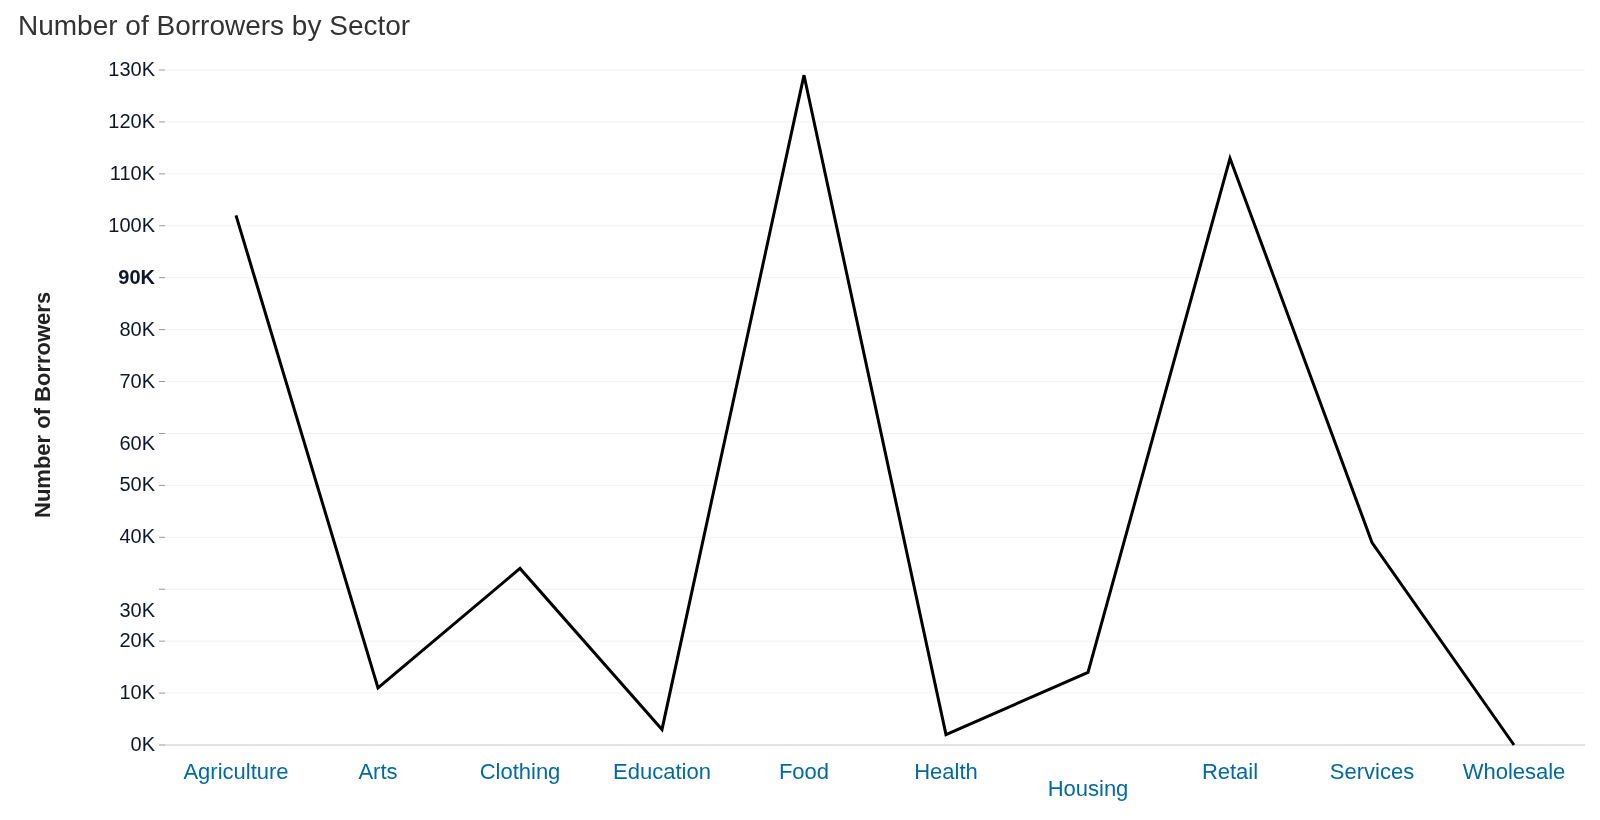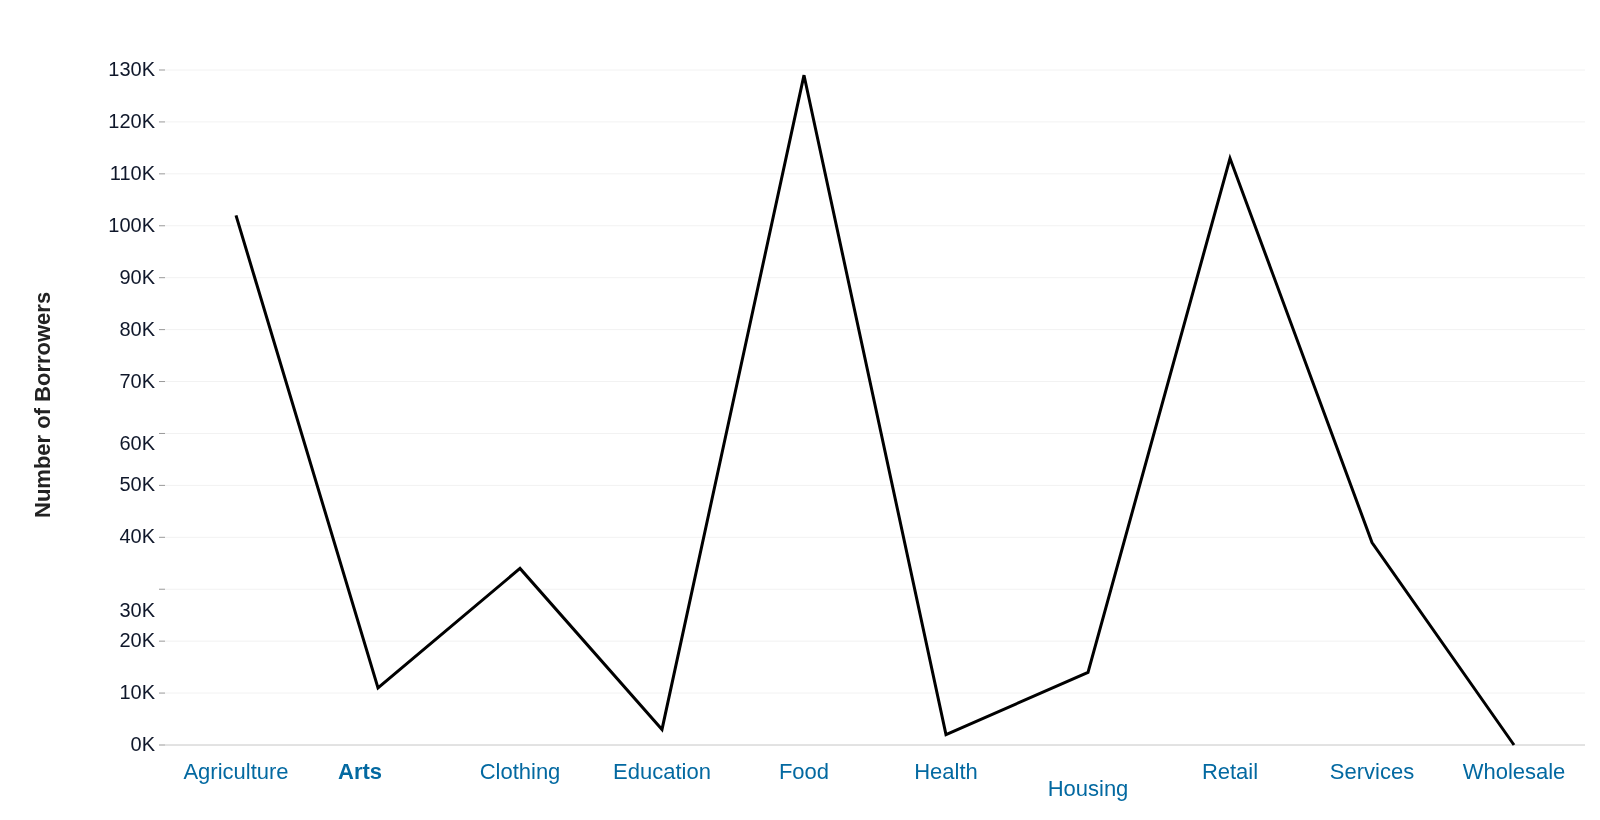--- a/index.html
+++ b/index.html
@@ -55,20 +55,21 @@
     text-align: center;
     transform: translateX(-50%);
     white-space: nowrap;
   }
 </style>
 </head>
 <body>
 
 <div class="chart-wrap">
 
+  <div class="title">Number of Borrowers by Sector</div>
 
   <div class="ylabel" style="top: 517.5px; left: 30px;">Number of Borrowers</div>
 
   <svg class="plot" id="plot-svg" width="1600" height="820">
       <line x1="165" x2="1585" y1="745" y2="745" stroke="#f2f2f2" stroke-width="1"></line>
       <line x1="165" x2="1585" y1="693.0769230769231" y2="693.0769230769231" stroke="#f2f2f2" stroke-width="1"></line>
       <line x1="165" x2="1585" y1="641.1538461538462" y2="641.1538461538462" stroke="#f2f2f2" stroke-width="1"></line>
       <line x1="165" x2="1585" y1="589.2307692307693" y2="589.2307692307693" stroke="#f2f2f2" stroke-width="1"></line>
       <line x1="165" x2="1585" y1="537.3076923076923" y2="537.3076923076923" stroke="#f2f2f2" stroke-width="1"></line>
       <line x1="165" x2="1585" y1="485.38461538461536" y2="485.38461538461536" stroke="#f2f2f2" stroke-width="1"></line>
@@ -101,29 +102,29 @@
   <div id="yticks-layer">
       <div class="ytick" style="left: 85px; top: 733px;">0K</div>
       <div class="ytick" style="left: 85px; top: 681.077px;">10K</div>
       <div class="ytick" style="left: 85px; top: 629.154px;">20K</div>
       <div class="ytick" style="left: 85px; top: 563px; margin-top: 36px;">30K</div>
       <div class="ytick" style="left: 85px; top: 525.308px;">40K</div>
       <div class="ytick" style="left: 85px; top: 473.385px;">50K</div>
       <div class="ytick" style="left: 85px; top: 405px; margin-top: 27px;">60K</div>
       <div class="ytick" style="left: 85px; top: 369.538px;">70K</div>
       <div class="ytick" style="left: 85px; top: 317.615px;">80K</div>
-      <div class="ytick" style="left: 85px; top: 265.692px;">90K</div>
+      <div class="ytick" style="left: 85px; top: 265.692px; font-weight: bold;">90K</div>
       <div class="ytick" style="left: 85px; top: 213.769px;">100K</div>
       <div class="ytick" style="left: 85px; top: 161.846px;">110K</div>
       <div class="ytick" style="left: 85px; top: 109.923px;">120K</div>
       <div class="ytick" style="left: 85px; top: 58px;">130K</div>
     </div>
   <div id="xticks-layer">
       <div class="xtick" style="left: 236px; top: 759px;">Agriculture</div>
-      <div class="xtick" style="left: 360px; top: 759px; font-weight: bold;">Arts</div>
+      <div class="xtick" style="left: 378px; top: 759px;">Arts</div>
       <div class="xtick" style="left: 520px; top: 759px;">Clothing</div>
       <div class="xtick" style="left: 662px; top: 759px;">Education</div>
       <div class="xtick" style="left: 804px; top: 759px;">Food</div>
       <div class="xtick" style="left: 946px; top: 759px;">Health</div>
       <div class="xtick" style="left: 1088px; top: 776px;">Housing</div>
       <div class="xtick" style="left: 1230px; top: 759px;">Retail</div>
       <div class="xtick" style="left: 1372px; top: 759px;">Services</div>
       <div class="xtick" style="left: 1514px; top: 759px;">Wholesale</div>
     </div>
 

